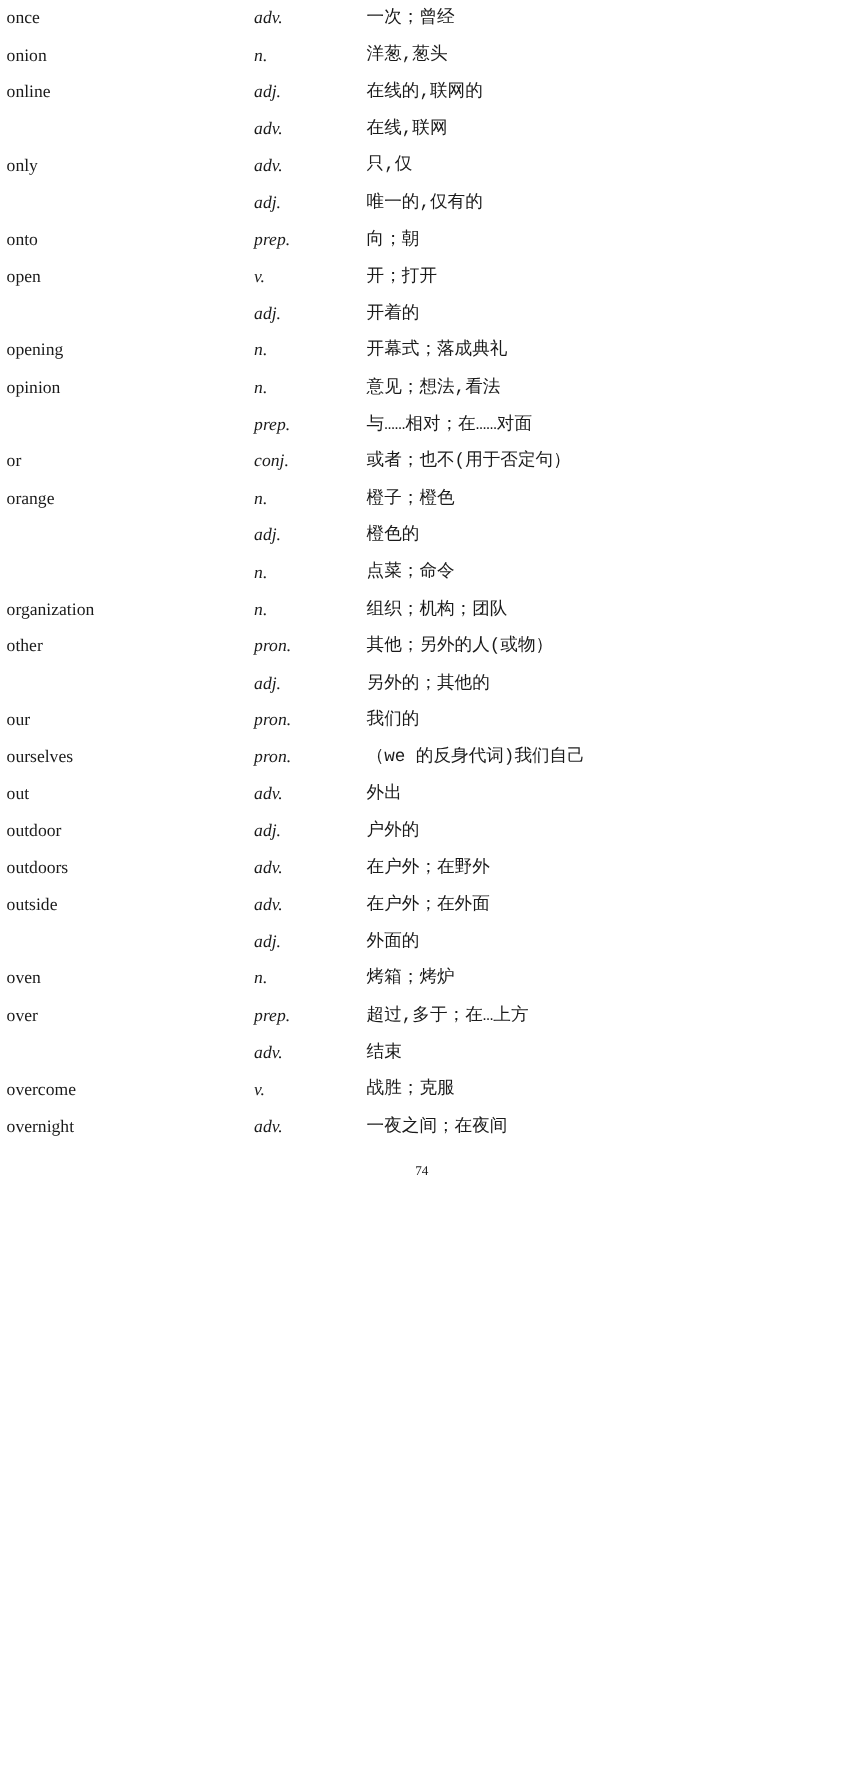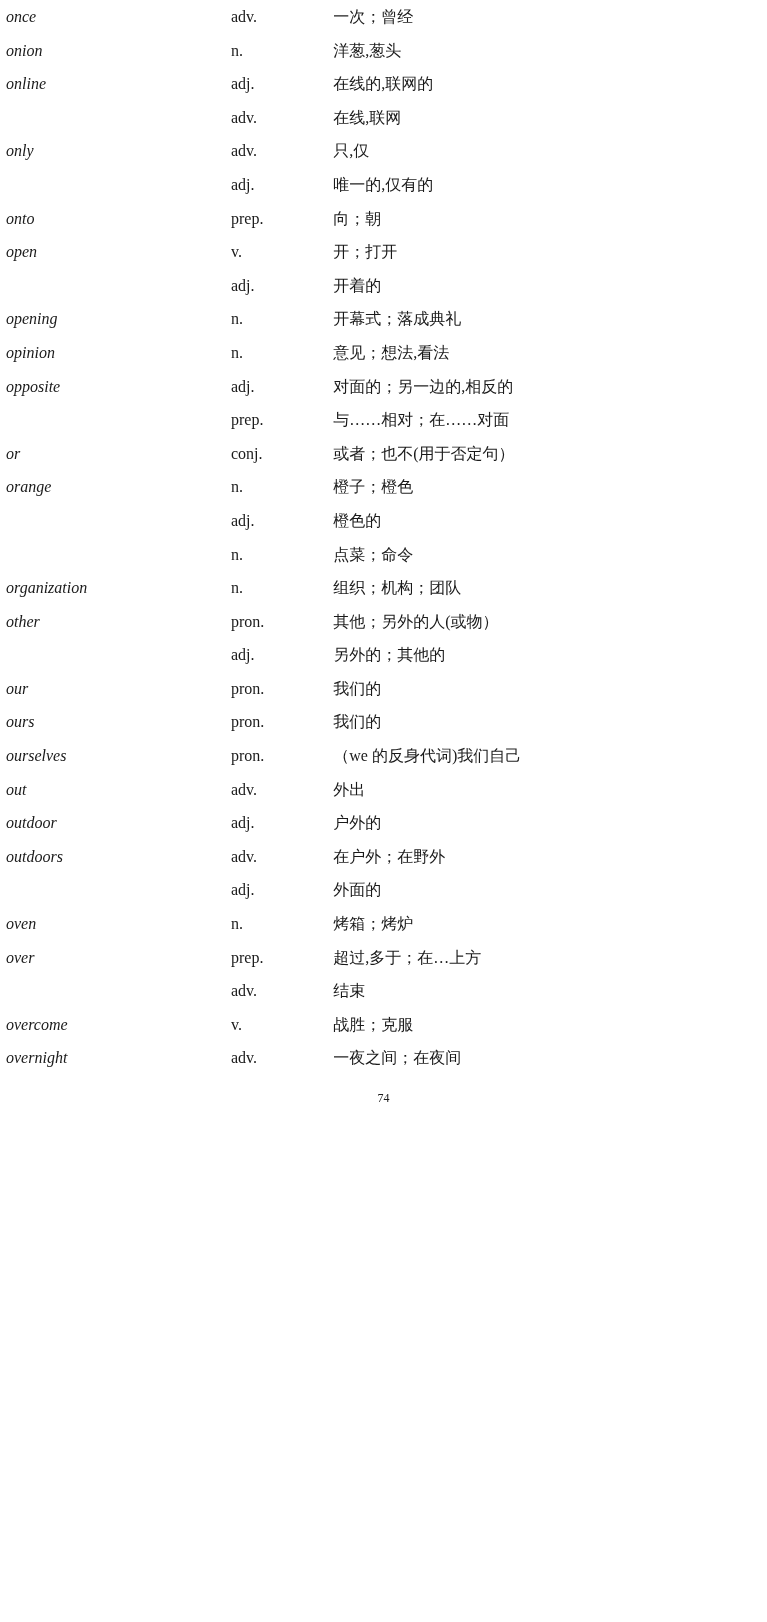--- a/index.html
+++ b/index.html
@@ -20,32 +20,32 @@
       border-collapse: collapse;
       padding: 10px 0;
     }
     .dictionary-table td {
       padding: 4px 6px;
       vertical-align: top;
       line-height: 1.6;
     }
     .col-word {
       width: 220px;
-      font-style: italic;
       font-family: "Times New Roman", serif;
       padding-left: 12px;
       margin-left: 21px;
     }
     .col-pos {
       width: 100px;
       font-family: "Times New Roman", serif;
+      font-style: italic;
     }
     .col-def {
       width: 430px;
-      font-family: Liberation Serif, serif;
+      font-family: Liberation Mono, monospace;
     }
     .page-number {
       text-align: center;
       padding: 16px 0 10px 0;
       font-family: "Times New Roman", serif;
       font-size: 12px;
     }
   </style>
 </head>
 <body>
@@ -101,25 +101,20 @@
         <td class="col-word">opening</td>
         <td class="col-pos">n.</td>
         <td class="col-def">开幕式；落成典礼</td>
       </tr>
       <tr>
         <td class="col-word">opinion</td>
         <td class="col-pos">n.</td>
         <td class="col-def">意见；想法,看法</td>
       </tr>
       <tr>
-        <td class="col-word">opposite</td>
-        <td class="col-pos">adj.</td>
-        <td class="col-def">对面的；另一边的,相反的</td>
-      </tr>
-      <tr>
         <td class="col-word"></td>
         <td class="col-pos">prep.</td>
         <td class="col-def">与……相对；在……对面</td>
       </tr>
       <tr>
         <td class="col-word">or</td>
         <td class="col-pos">conj.</td>
         <td class="col-def">或者；也不(用于否定句）</td>
       </tr>
       <tr>
@@ -151,43 +146,43 @@
         <td class="col-word"></td>
         <td class="col-pos">adj.</td>
         <td class="col-def">另外的；其他的</td>
       </tr>
       <tr>
         <td class="col-word">our</td>
         <td class="col-pos">pron.</td>
         <td class="col-def">我们的</td>
       </tr>
       <tr>
-        <td class="col-word">ours</td>
-        <td class="col-pos">pron.</td>
-        <td class="col-def">我们的</td>
-      </tr>
-      <tr>
         <td class="col-word">ourselves</td>
         <td class="col-pos">pron.</td>
         <td class="col-def">（we 的反身代词)我们自己</td>
       </tr>
       <tr>
         <td class="col-word">out</td>
         <td class="col-pos">adv.</td>
         <td class="col-def">外出</td>
       </tr>
       <tr>
         <td class="col-word">outdoor</td>
         <td class="col-pos">adj.</td>
         <td class="col-def">户外的</td>
       </tr>
       <tr>
         <td class="col-word">outdoors</td>
         <td class="col-pos">adv.</td>
         <td class="col-def">在户外；在野外</td>
+      </tr>
+      <tr>
+        <td class="col-word">outside</td>
+        <td class="col-pos">adv.</td>
+        <td class="col-def">在户外；在外面</td>
       </tr>
       <tr>
         <td class="col-word"></td>
         <td class="col-pos">adj.</td>
         <td class="col-def">外面的</td>
       </tr>
       <tr>
         <td class="col-word">oven</td>
         <td class="col-pos">n.</td>
         <td class="col-def">烤箱；烤炉</td>

